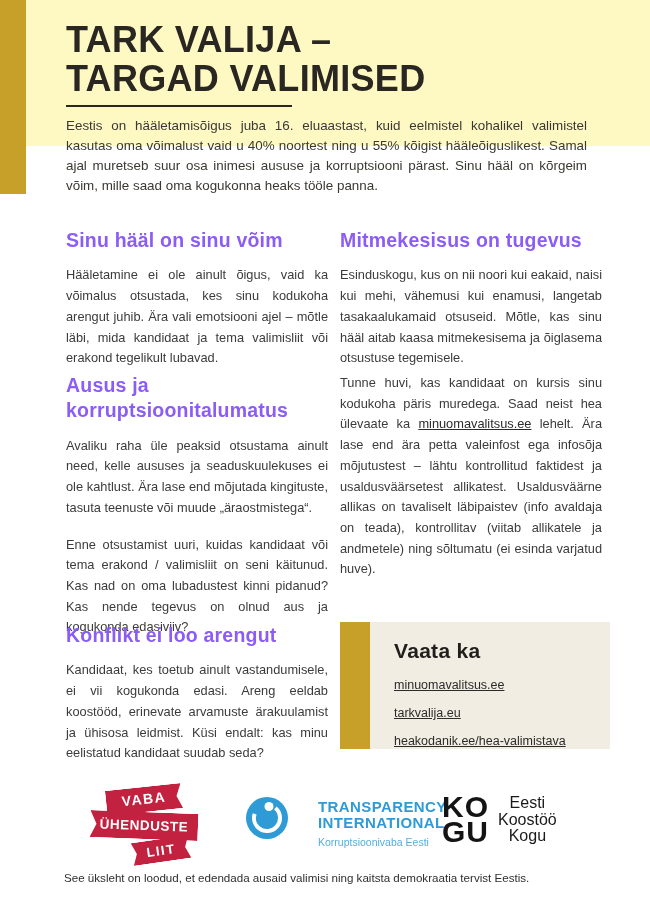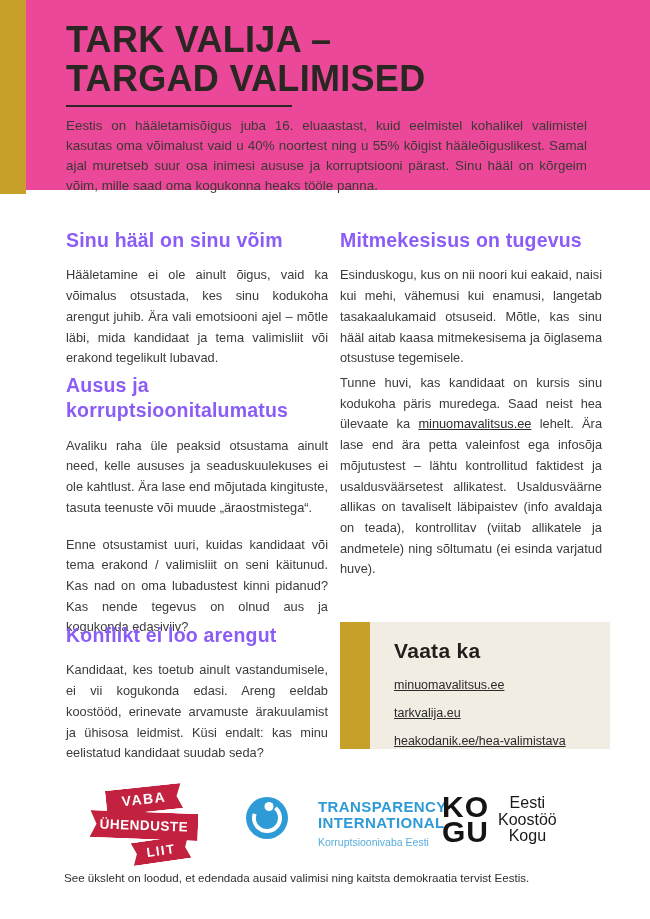--- a/index.html
+++ b/index.html
@@ -1,21 +1,21 @@
 <!DOCTYPE html>
 <html><head>
 <meta charset="utf-8">
 <style>
   html,body { margin:0; padding:0; background:#ffffff; }
   .page {
     position:relative; width:650px; height:919px; background:#ffffff;
     font-family:"Liberation Sans", sans-serif; overflow:hidden; color:#3d3a37;
   }
   
-  .header { position:absolute; top:0; left:0; width:650px; height:190px; background:#ec4899; }
+  .header { position:absolute; top:0; left:0; width:650px; height:146px; background:#fef9c3; }
   .gold-bar { position:absolute; top:0; left:0; width:26px; height:194px; background:#C7A02A; }
   .title {
     position:absolute; left:66px; top:20px; margin:0;
     font-size:36px; font-weight:800; line-height:39px; letter-spacing:0.3px; color:#2A2622;
   }
   .title-rule { position:absolute; left:66px; top:105px; width:226px; height:2px; background:#2A2622; }
   .intro {
     position:absolute; left:66px; top:116px; width:521px; margin:0;
     font-size:13.4px; line-height:1.5; text-align:justify; color:#3B3833;
   }

